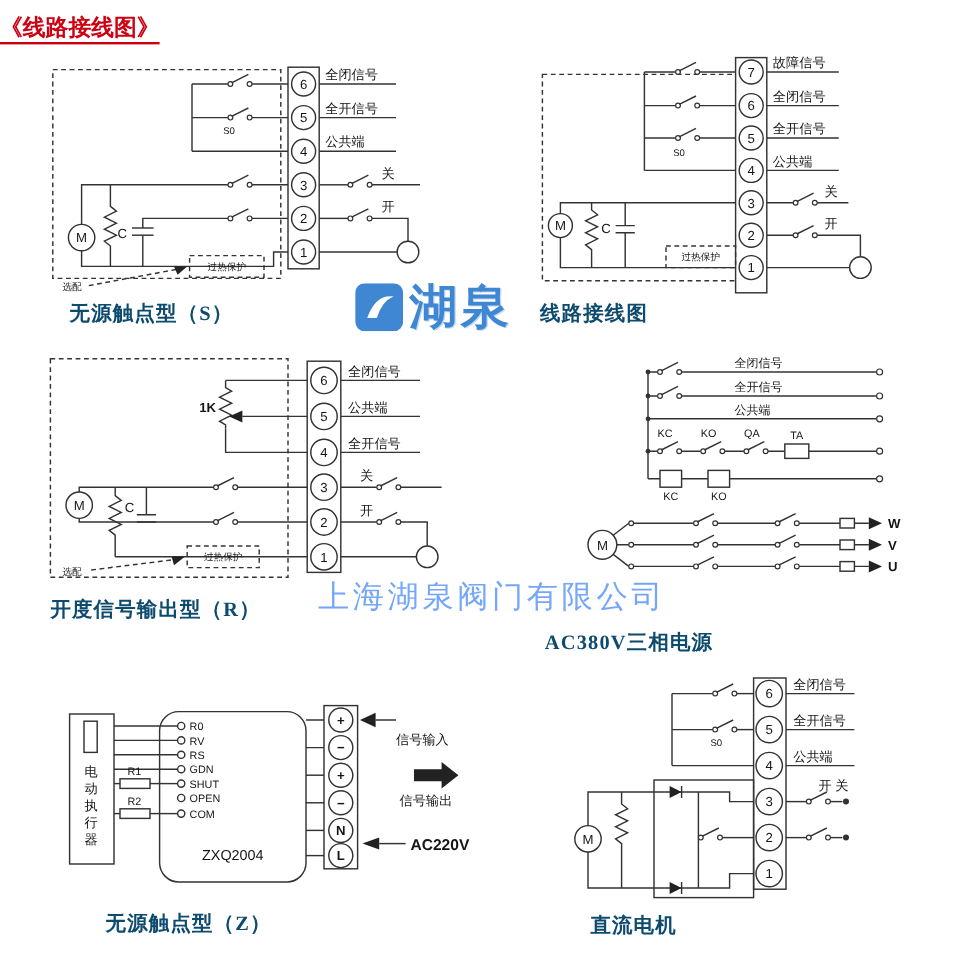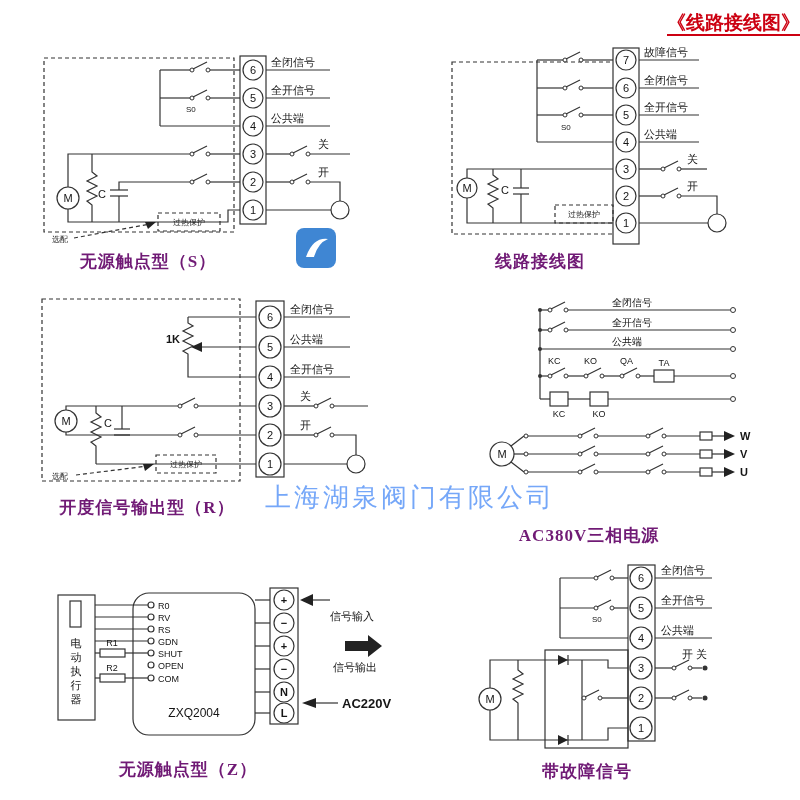--- a/index.html
+++ b/index.html
@@ -1,21 +1,21 @@
 <!DOCTYPE html>
 <html><head>
 <meta charset="utf-8">
 <style>
   * { margin:0; padding:0; box-sizing:border-box; }
   html,body { width:800px; height:800px; }
   body { background:#fff; font-family:"Liberation Sans",sans-serif; position:relative; overflow:hidden; }
-  .title { position:absolute; top:10px; left:0; width:100%; text-align:right; color:#cc0011;
+  .title { position:absolute; top:10px; left:0; width:100%; text-align:left; color:#cc0011;
            font-size:19px; font-weight:bold; font-family:"Liberation Serif",serif; }
   .title span { border-bottom:2px solid #cc0011; padding-bottom:1px; }
-  .caption { position:absolute; font-size:17px; font-weight:bold; color:#701a75; text-align:center;
+  .caption { position:absolute; font-size:17px; font-weight:bold; color:#0c4a6e; text-align:left;
              font-family:"Liberation Serif",serif; letter-spacing:1px; }
   svg.panel { position:absolute; }
   svg text { font-family:"Liberation Sans",sans-serif; fill:#151515; }
   .wire { stroke:#333; stroke-width:1.2; fill:none; }
   .dashed { stroke-dasharray:4 3; }
   .term-rect { fill:#fff; stroke:#333; stroke-width:1.2; }
   .tcirc { fill:#fff; stroke:#333; stroke-width:1.2; }
   .tnum { font-size:11px; text-anchor:middle; }
   .lbl { font-size:11px; }
   .lbl10 { font-size:10px; }
@@ -202,20 +202,21 @@
     <rect class="comp dashed" x="110" y="163" width="58" height="18"></rect>
     <text class="sm" x="139" y="175" text-anchor="middle">过热保护</text>
   </g>
 </svg>
 
 <div class="logo">
   <svg width="40" height="40">
     <rect width="40" height="40" rx="8" fill="#2f7cd0"></rect>
     <path d="M10 29 Q17 9 32 11 Q22 15 18 29 Z" fill="#fff"></path>
   </svg>
+  <span class="logo-text">湖泉</span>
 </div>
 
 <div class="caption" style="left:58px;top:250px;width:180px">无源触点型（S）</div>
 <div class="caption" style="left:450px;top:250px;width:180px">线路接线图</div>
 
 <svg class="panel" style="left:38px;top:293px" width="370" height="205" viewBox="0 0 370 205">
   <rect class="comp dashed" x="4" y="6" width="198" height="182"></rect>
   <g>
     <rect class="term-rect" x="218" y="8" width="28" height="176"></rect>
     <circle class="tcirc" cx="232" cy="24" r="11"></circle>
@@ -401,21 +402,21 @@
     <rect class="comp" x="268" y="172" width="12" height="8"></rect>
     <line class="wire" x1="280" y1="176" x2="292" y2="176"></line>
     <polygon class="arrow" points="303,176 292,171 292,181"></polygon>
     <text class="lbl bold" x="308" y="180">U</text>
   </g>
 </svg>
 
 <div class="company-watermark">上海湖泉阀门有限公司</div>
 
 <div class="caption" style="left:42px;top:496px;width:210px">开度信号输出型（R）</div>
-<div class="caption" style="left:484px;top:524px;width:210px">AC380V三相电源</div>
+<div class="caption" style="left:454px;top:524px;width:210px">AC380V三相电源</div>
 
 <svg class="panel" style="left:50px;top:583px" width="375" height="172" viewBox="0 0 375 172">
   <g>
     <rect class="comp" x="8" y="12" width="37" height="125"></rect>
     <rect class="comp" x="20" y="18" width="11" height="26"></rect>
     <text class="lbl" x="26" y="64" text-anchor="middle">电</text>
     <text class="lbl" x="26" y="78" text-anchor="middle">动</text>
     <text class="lbl" x="26" y="92" text-anchor="middle">执</text>
     <text class="lbl" x="26" y="106" text-anchor="middle">行</text>
     <text class="lbl" x="26" y="120" text-anchor="middle">器</text>
@@ -552,13 +553,13 @@
     <polyline class="comp" points="68,105 68,115 73,119 63,124 73,129 63,134 73,139 63,144 68,148 68,185"></polyline>
     <line class="wire" x1="132" y1="105" x2="132" y2="185"></line>
     <circle class="contact" cx="134" cy="143" r="2"></circle>
       <circle class="contact" cx="150" cy="143" r="2"></circle>
     <line class="wire" x1="135" y1="142" x2="149" y2="135"></line>
     <line class="wire" x1="152" y1="143" x2="178" y2="143"></line>
   </g>
 </svg>
 
 <div class="caption" style="left:88px;top:758px;width:200px">无源触点型（Z）</div>
-<div class="caption" style="left:492px;top:760px;width:190px">带故障信号</div>
+<div class="caption" style="left:492px;top:760px;width:190px">直流电机</div>
 
 </body></html>

